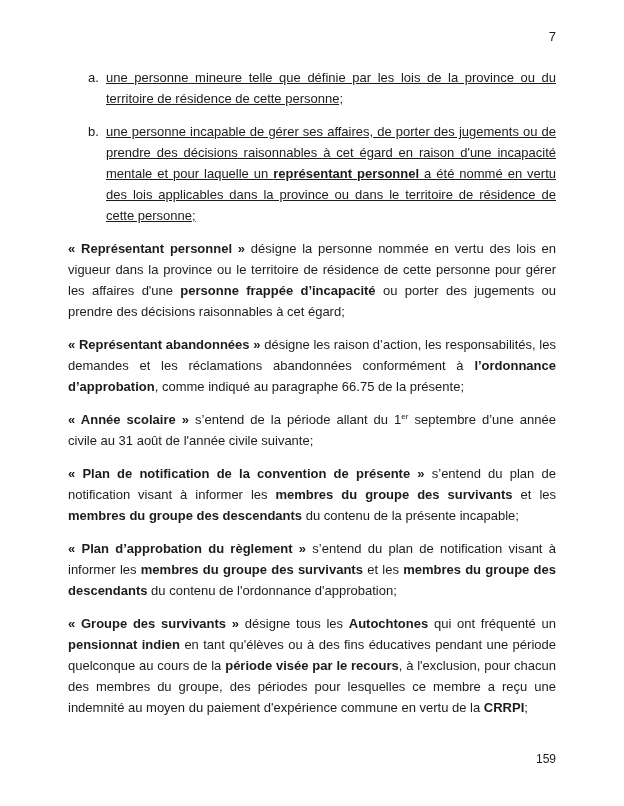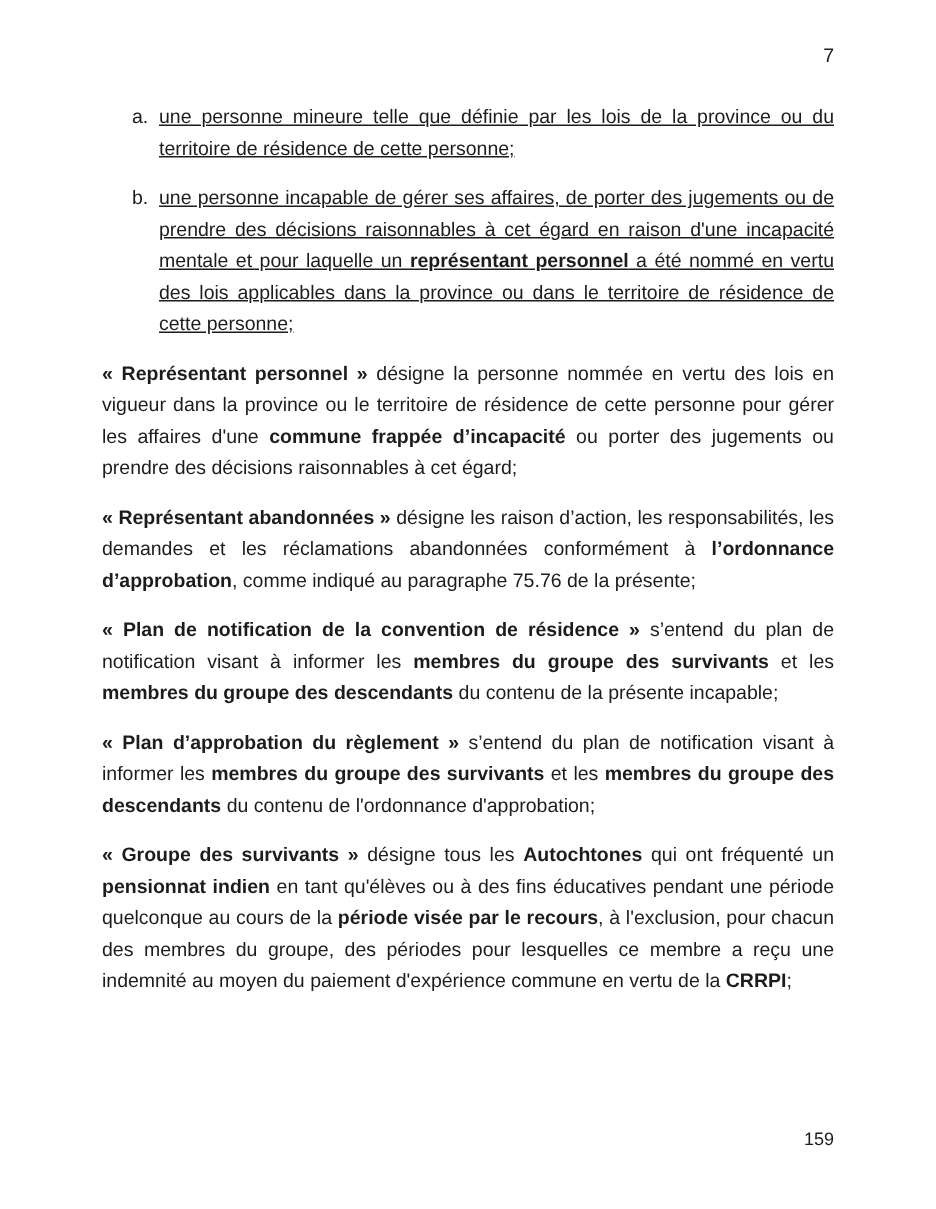--- a/index.html
+++ b/index.html
@@ -74,22 +74,23 @@
         <div class="list-item">
           <div class="marker">a.</div>
           <div class="li-text"><span>une personne mineure telle que définie par les lois de la province ou du territoire de résidence de cette personne;</span></div>
         </div>
         <div class="list-item">
           <div class="marker">b.</div>
           <div class="li-text"><span>une personne incapable de gérer ses affaires, de porter des jugements ou de prendre des décisions raisonnables à cet égard en raison d'une incapacité mentale et pour laquelle un </span><span class="b">représentant personnel</span><span> a été nommé en vertu des lois applicables dans la province ou dans le territoire de résidence de cette personne;</span></div>
         </div>
       </div>
     <div>
-        <p class="para"><span class="b">« Représentant personnel »</span><span> désigne la personne nommée en vertu des lois en vigueur dans la province ou le territoire de résidence de cette personne pour gérer les affaires d'une </span><span class="b">commune frappée d’incapacité</span><span> ou porter des jugements ou prendre des décisions raisonnables à cet égard;</span></p>
-        <p class="para"><span class="b">« Représentant abandonnées »</span><span> désigne les raison d’action, les responsabilités, les demandes et les réclamations abandonnées conformément à </span><span class="b">l’ordonnance d’approbation</span><span>, comme indiqué au paragraphe 75.76 de la présente;</span></p>
-        <p class="para"><span class="b">« Plan de notification de la convention de résidence »</span><span> s’entend du plan de notification visant à informer les </span><span class="b">membres du groupe des survivants</span><span> et les </span><span class="b">membres du groupe des descendants</span><span> du contenu de la présente incapable;</span></p>
+        <p class="para"><span class="b">« Représentant personnel »</span><span> désigne la personne nommée en vertu des lois en vigueur dans la province ou le territoire de résidence de cette personne pour gérer les affaires d'une </span><span class="b">personne frappée d’incapacité</span><span> ou porter des jugements ou prendre des décisions raisonnables à cet égard;</span></p>
+        <p class="para"><span class="b">« Représentant abandonnées »</span><span> désigne les raison d’action, les responsabilités, les demandes et les réclamations abandonnées conformément à </span><span class="b">l’ordonnance d’approbation</span><span>, comme indiqué au paragraphe 66.75 de la présente;</span></p>
+        <p class="para"><span class="b">« Année scolaire »</span><span> s’entend de la période allant du 1</span><sup>er</sup><span> septembre d’une année civile au 31 août de l'année civile suivante;</span></p>
+        <p class="para"><span class="b">« Plan de notification de la convention de présente »</span><span> s’entend du plan de notification visant à informer les </span><span class="b">membres du groupe des survivants</span><span> et les </span><span class="b">membres du groupe des descendants</span><span> du contenu de la présente incapable;</span></p>
         <p class="para"><span class="b">« Plan d’approbation du règlement »</span><span> s’entend du plan de notification visant à informer les </span><span class="b">membres du groupe des survivants</span><span> et les </span><span class="b">membres du groupe des descendants</span><span> du contenu de l'ordonnance d'approbation;</span></p>
         <p class="para"><span class="b">« Groupe des survivants »</span><span> désigne tous les </span><span class="b">Autochtones</span><span> qui ont fréquenté un </span><span class="b">pensionnat indien</span><span> en tant qu'élèves ou à des fins éducatives pendant une période quelconque au cours de la </span><span class="b">période visée par le recours</span><span>, à l'exclusion, pour chacun des membres du groupe, des périodes pour lesquelles ce membre a reçu une indemnité au moyen du paiement d'expérience commune en vertu de la </span><span class="b">CRRPI</span><span>;</span></p>
       </div>
   </div>
 
   <div class="footer-num">159</div>
 </div>
 
 </body></html>

